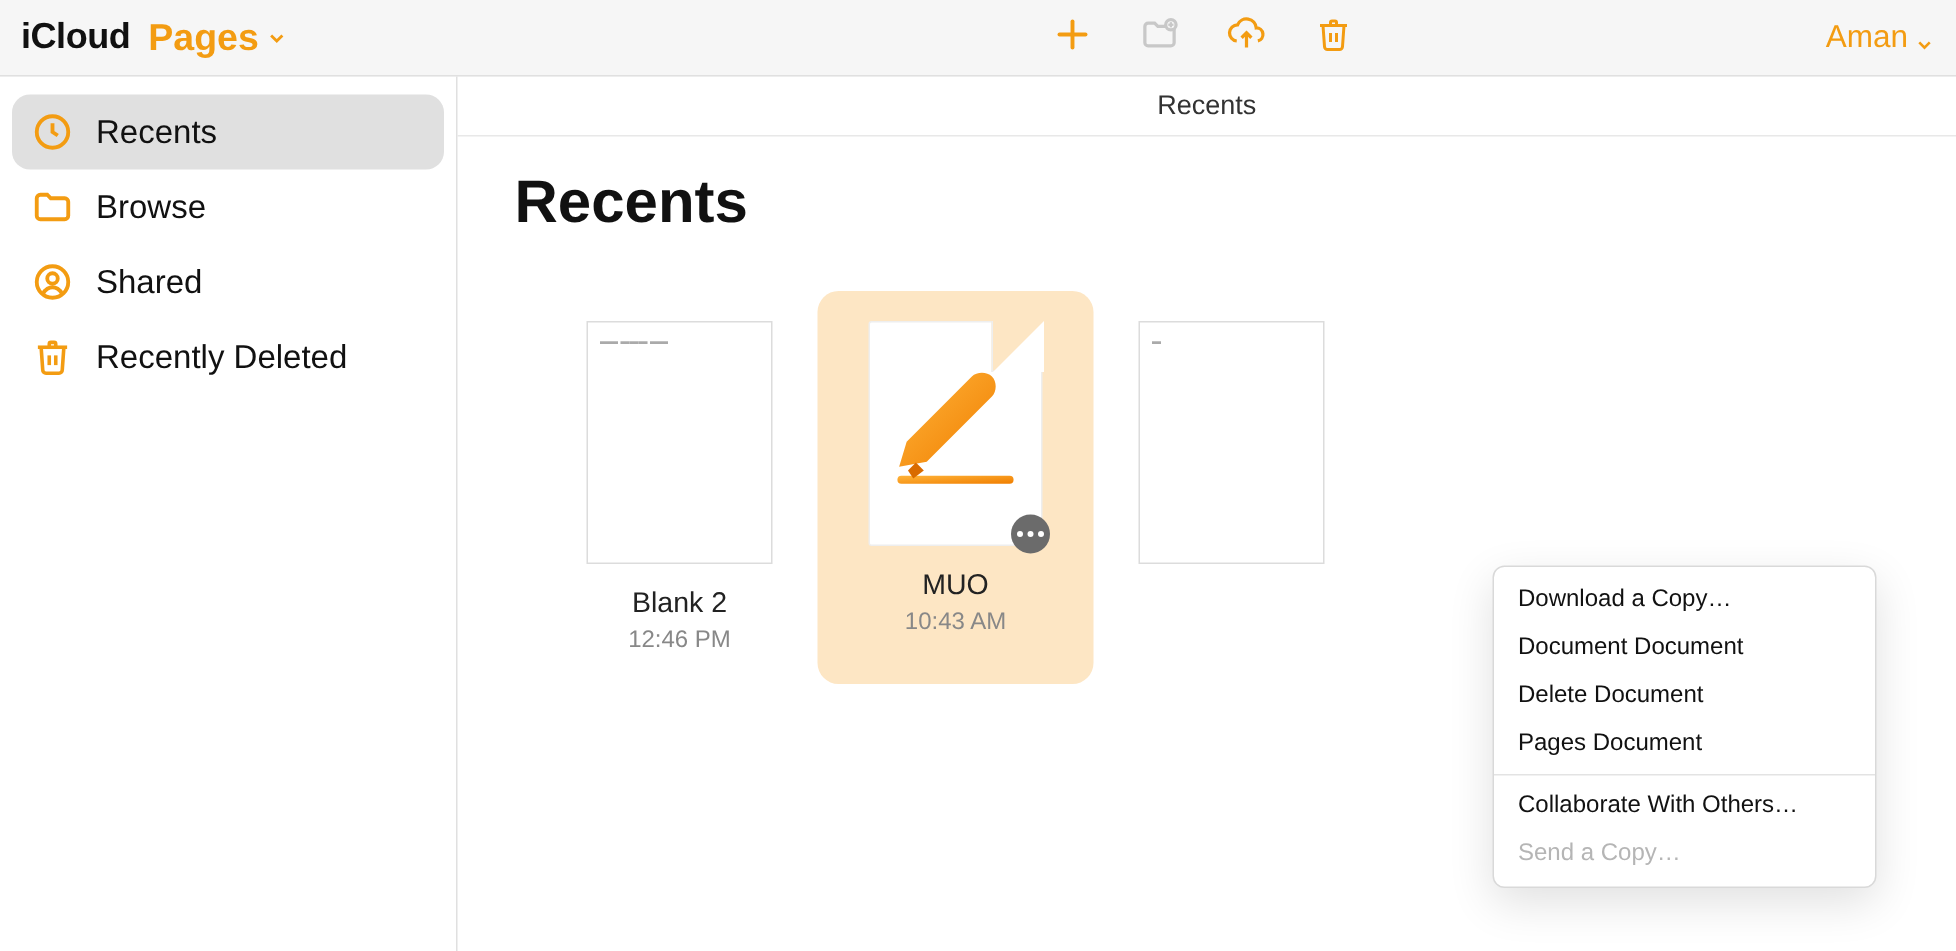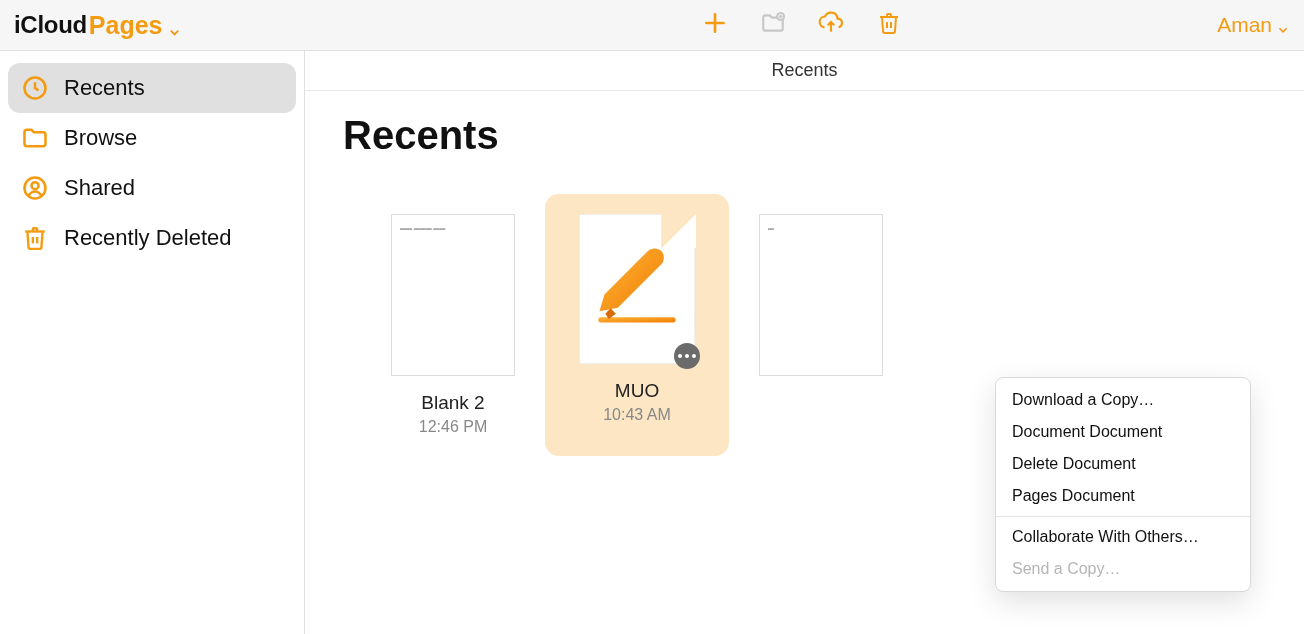--- a/index.html
+++ b/index.html
@@ -24,23 +24,23 @@
 .brand-icloud {
   font-size: 24px;
   font-weight: 600;
   color: #111;
   letter-spacing: -0.3px;
 }
 .brand-pages {
   font-size: 25px;
   font-weight: 600;
   color: #f39c12;
-  margin-left: 2px;
-  display: flex;
-  align-items: flex-end;
+  margin-left: 12px;
+  display: flex;
+  align-items: center;
 }
 .brand-pages .chev {
   margin-left: 4px;
   display: inline-flex;
 }
 .header-actions {
   position: absolute;
   left: 700px;
   top: 8px;
   display: flex;

